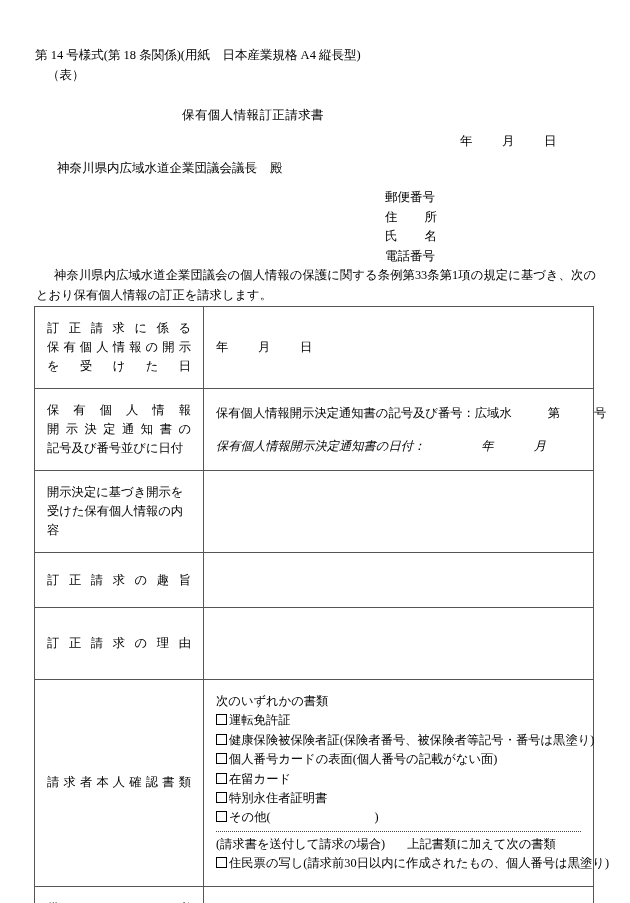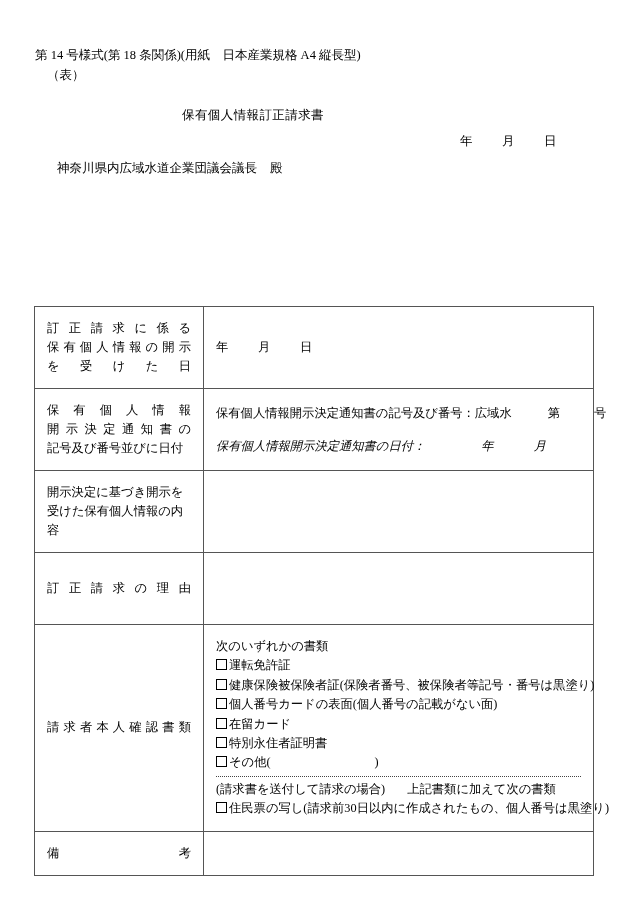--- a/index.html
+++ b/index.html
@@ -200,21 +200,28 @@
   <div class="doc-title">保有個人情報訂正請求書</div>
 
   <div class="date-line">
     <span class="d-y">年</span><span class="d-m">月</span><span>日</span>
   </div>
 
   <div class="addressee">
     <span>神奈川県内広域水道企業団議会議長</span><span class="hon">殿</span>
   </div>
 
-
+  <div class="applicant">
+    <div>郵便番号</div>
+    <div><span class="sp2">住所</span></div>
+    <div><span class="sp2">氏名</span></div>
+    <div>電話番号</div>
+  </div>
+
+  <div class="body-para"><span class="indent"></span><span>神奈川県内広域水道企業団議会の個人情報の保護に関する条例第33条第1項の規定に基づき、次のとおり保有個人情報の訂正を請求します。</span></div>
 
   <table class="form-table">
     <colgroup>
       <col class="col-label">
       <col class="col-value">
     </colgroup>
     <tbody>
 
       <tr class="row-h1">
         <td class="lbl">
@@ -241,20 +248,26 @@
       </tr>
 
       <tr class="row-h3">
         <td class="lbl">
           <span class="nojust">開示決定に基づき開示を</span>
           <span class="nojust">受けた保有個人情報の内容</span>
         </td>
         <td class="val"></td>
       </tr>
 
+      <tr class="row-h4">
+        <td class="lbl">
+          <span class="just">訂正請求の趣旨</span>
+        </td>
+        <td class="val"></td>
+      </tr>
 
       <tr class="row-h5">
         <td class="lbl">
           <span class="just">訂正請求の理由</span>
         </td>
         <td class="val"></td>
       </tr>
 
       <tr class="row-h6">
         <td class="lbl">

